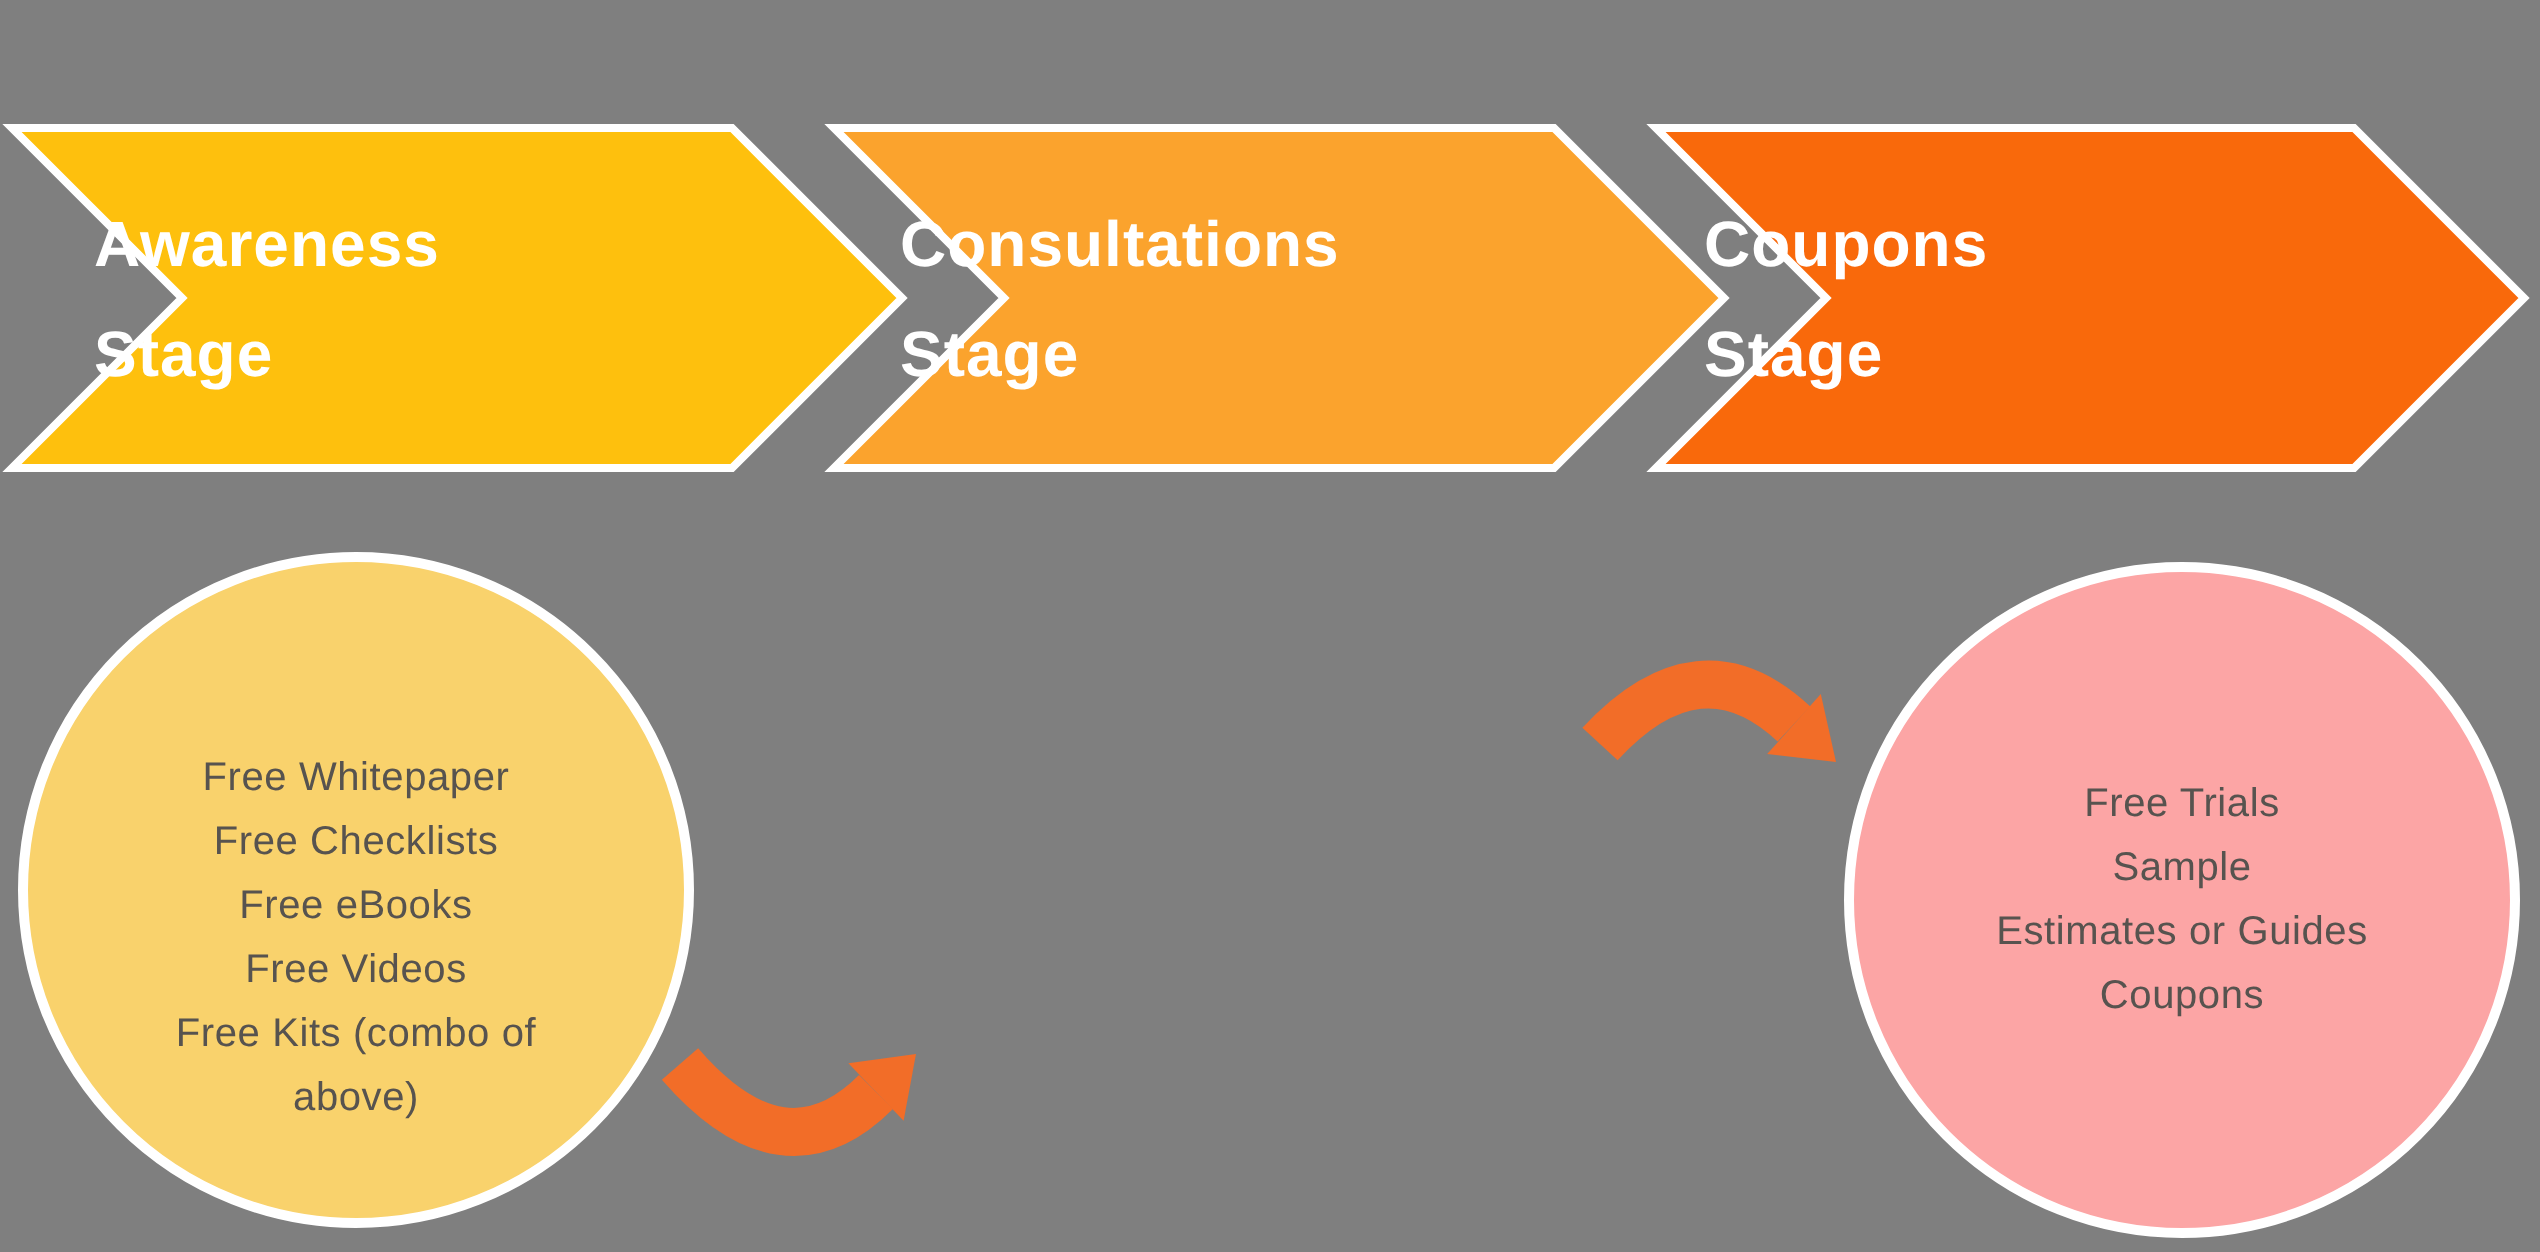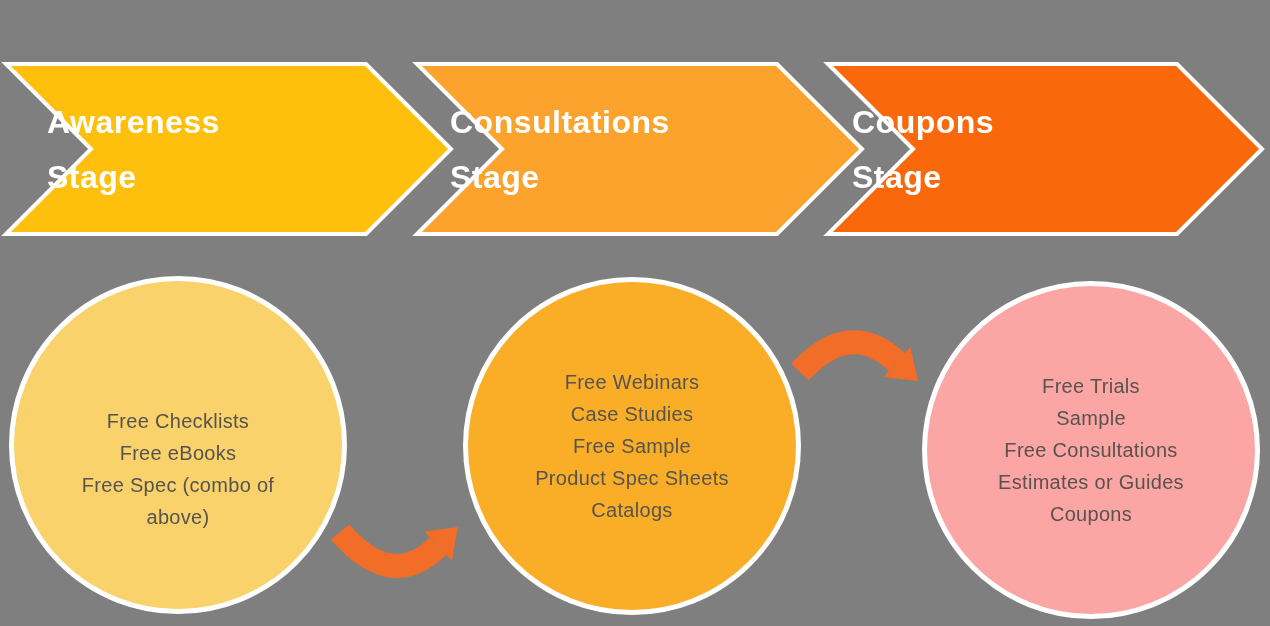--- a/index.html
+++ b/index.html
@@ -100,39 +100,31 @@
     <div>Consultations</div>
     <div>Stage</div>
   </div>
   <div class="stage-title" style="left:852px; width:380px;">
     <div>Coupons</div>
     <div>Stage</div>
   </div>
 
   <div id="circle-awareness" class="offer-circle" style="left: 9px; top: 276px; background: rgb(249, 210, 108);">
     <div class="offers">
+      <div class="offer-item">Free Whitepaper</div>
       <div class="offer-item">Free Checklists</div>
       <div class="offer-item">Free eBooks</div>
-      <div class="offer-item wrap2">Free Spec (combo of above)</div>
+      <div class="offer-item">Free Videos</div>
+      <div class="offer-item wrap2">Free Kits (combo of above)</div>
     </div>
   </div>
 
-  <div id="circle-consideration" class="offer-circle" style="left: 463px; top: 277px; background: rgb(250, 174, 40);">
-    <div class="offers">
-      <div class="offer-item">Free Webinars</div>
-      <div class="offer-item">Case Studies</div>
-      <div class="offer-item">Free Sample</div>
-      <div class="offer-item">Product Spec Sheets</div>
-      <div class="offer-item">Catalogs</div>
-    </div>
-  </div>
 
   <div id="circle-decision" class="offer-circle" style="left: 922px; top: 281px; background: #fca5a5;">
     <div class="offers">
       <div class="offer-item">Free Trials</div>
       <div class="offer-item">Sample</div>
-      <div class="offer-item">Free Consultations</div>
       <div class="offer-item">Estimates or Guides</div>
       <div class="offer-item">Coupons</div>
     </div>
   </div>
 
 </div>
 
 </body></html>

